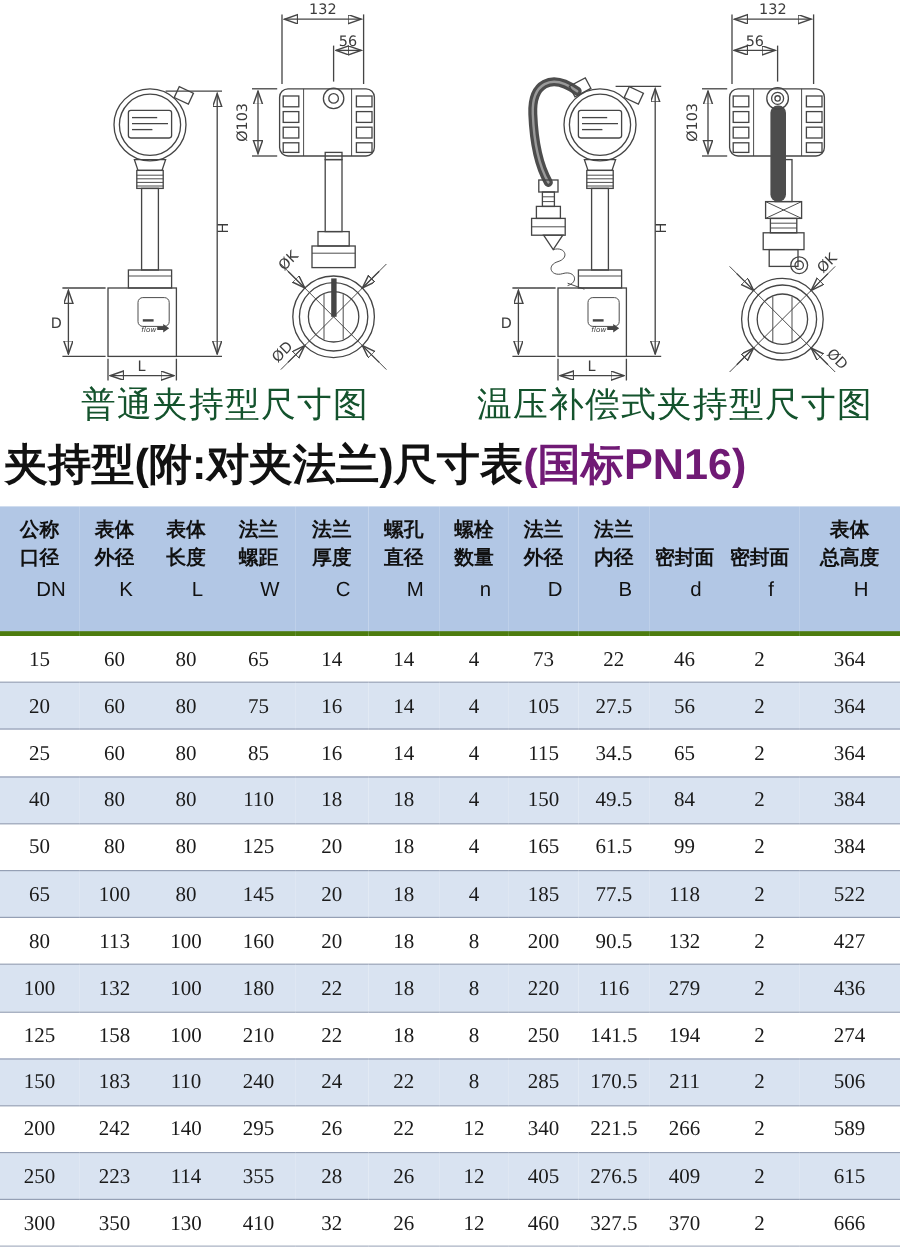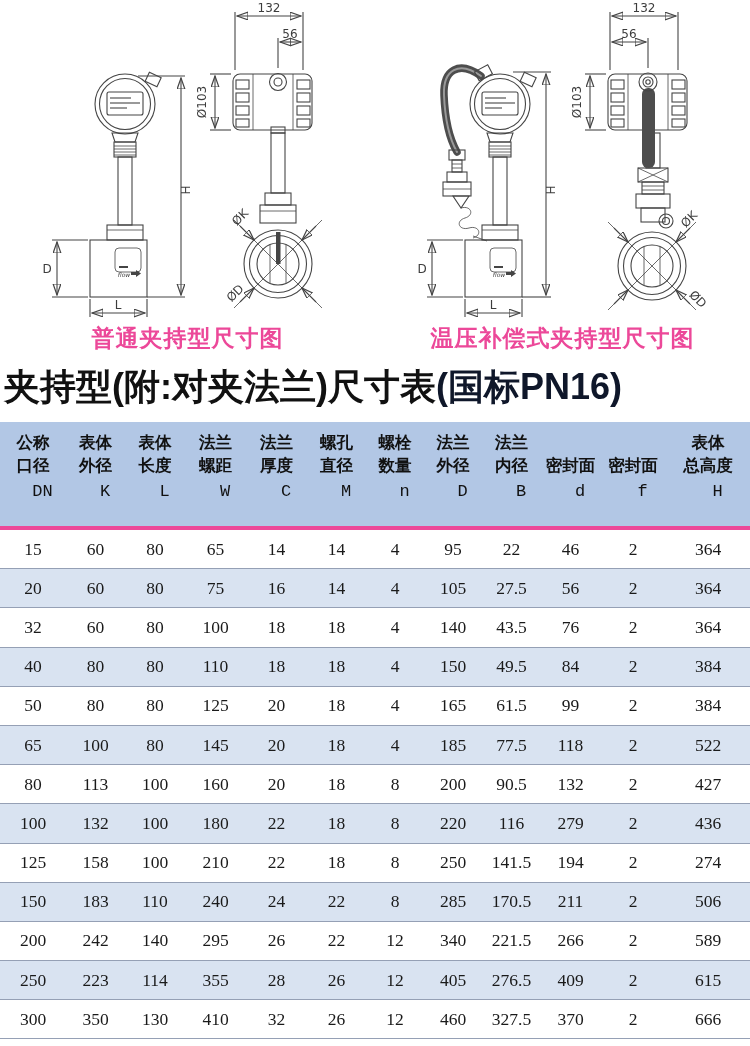--- a/index.html
+++ b/index.html
@@ -3,44 +3,44 @@
 <meta charset="utf-8">
 <style>
   html,body{margin:0;padding:0;background:#fff;}
   body{width:750px;font-family:"Liberation Sans",sans-serif;color:#111;}
   .page{width:750px;}
 
   
   .figures{display:flex;}
   figure{margin:0;width:375px;display:flex;flex-direction:column;align-items:center;}
   figure svg{width:375px;height:322px;display:block;}
-  figcaption{font-size:23px;font-weight:700;line-height:32px;letter-spacing:1px;color:#ec4899;}
+  figcaption{font-size:29px;font-weight:400;line-height:32px;letter-spacing:1px;color:#14532d;}
 
   
   .draw line,.draw path,.draw rect,.draw circle,.draw polygon{stroke:#454545;fill:none;stroke-width:1.1px;}
   .draw .thin{stroke-width:0.8px;}
   .draw .fillsolid{fill:#454545;stroke:none;}
   .draw .hose{stroke:#4d4d4d;stroke-width:7.5px;stroke-linecap:round;}
   .draw .hosecore{stroke:#9a9a9a;stroke-width:2px;stroke-linecap:round;}
   .draw .cable{fill:#4d4d4d;stroke:none;}
   .draw text{fill:#3c3c3c;stroke:none;font-family:"DejaVu Sans",sans-serif;font-size:12px;text-anchor:middle;}
   .draw .dimtext{font-size:12px;}
   .draw .small{font-size:6px;font-style:italic;}
 
   
   h1{margin:10px 0 12px;padding-left:4px;font-size:36px;line-height:46px;font-weight:700;letter-spacing:0;}
-  h1 .red{color:#0f172a;}
+  h1 .red{color:#701a75;}
 
   
   table{border-collapse:collapse;table-layout:fixed;width:750px;border-bottom:1px solid #95a0b5;}
-  thead tr{border-bottom:4px solid #ec4899;margin-top:24px;}
+  thead tr{border-bottom:4px solid #4d7c0f;margin-top:24px;}
   thead th{background:#b2c7e5;height:95px;vertical-align:top;padding:9px 0 0 0;}
   th .zh{font-size:16.5px;line-height:23px;font-weight:700;height:46px;display:flex;flex-direction:column;justify-content:flex-end;}
   th .zh span{display:block;}
-  th .code{font-family:Liberation Mono, monospace;font-weight:400;font-size:17px;margin-top:5px;padding-left:19px;}
+  th .code{font-family:Liberation Sans, sans-serif;font-weight:400;font-size:17px;margin-top:5px;padding-left:19px;}
   tbody td{height:36.2px;text-align:center;vertical-align:middle;
            font-family:"Liberation Serif",serif;font-size:17.5px;color:#1a1a1a;
            border-top:1px solid #95a0b5;}
   tbody tr:first-child td{border-top:none;}
   tbody tr:nth-child(even) td{background:#d9e3f1;}
 </style>
 </head>
 <body>
 
 <div class="page">
@@ -380,51 +380,51 @@
     </thead>
     <tbody>
         <tr>
           <td>15</td>
           <td>60</td>
           <td>80</td>
           <td>65</td>
           <td>14</td>
           <td>14</td>
           <td>4</td>
-          <td>95</td>
+          <td>73</td>
           <td>22</td>
           <td>46</td>
           <td>2</td>
           <td>364</td>
         </tr>
         <tr>
           <td>20</td>
           <td>60</td>
           <td>80</td>
           <td>75</td>
           <td>16</td>
           <td>14</td>
           <td>4</td>
           <td>105</td>
           <td>27.5</td>
           <td>56</td>
           <td>2</td>
           <td>364</td>
         </tr>
         <tr>
-          <td>32</td>
+          <td>25</td>
           <td>60</td>
           <td>80</td>
-          <td>100</td>
-          <td>18</td>
-          <td>18</td>
+          <td>85</td>
+          <td>16</td>
+          <td>14</td>
           <td>4</td>
-          <td>140</td>
-          <td>43.5</td>
-          <td>76</td>
+          <td>115</td>
+          <td>34.5</td>
+          <td>65</td>
           <td>2</td>
           <td>364</td>
         </tr>
         <tr>
           <td>40</td>
           <td>80</td>
           <td>80</td>
           <td>110</td>
           <td>18</td>
           <td>18</td>

